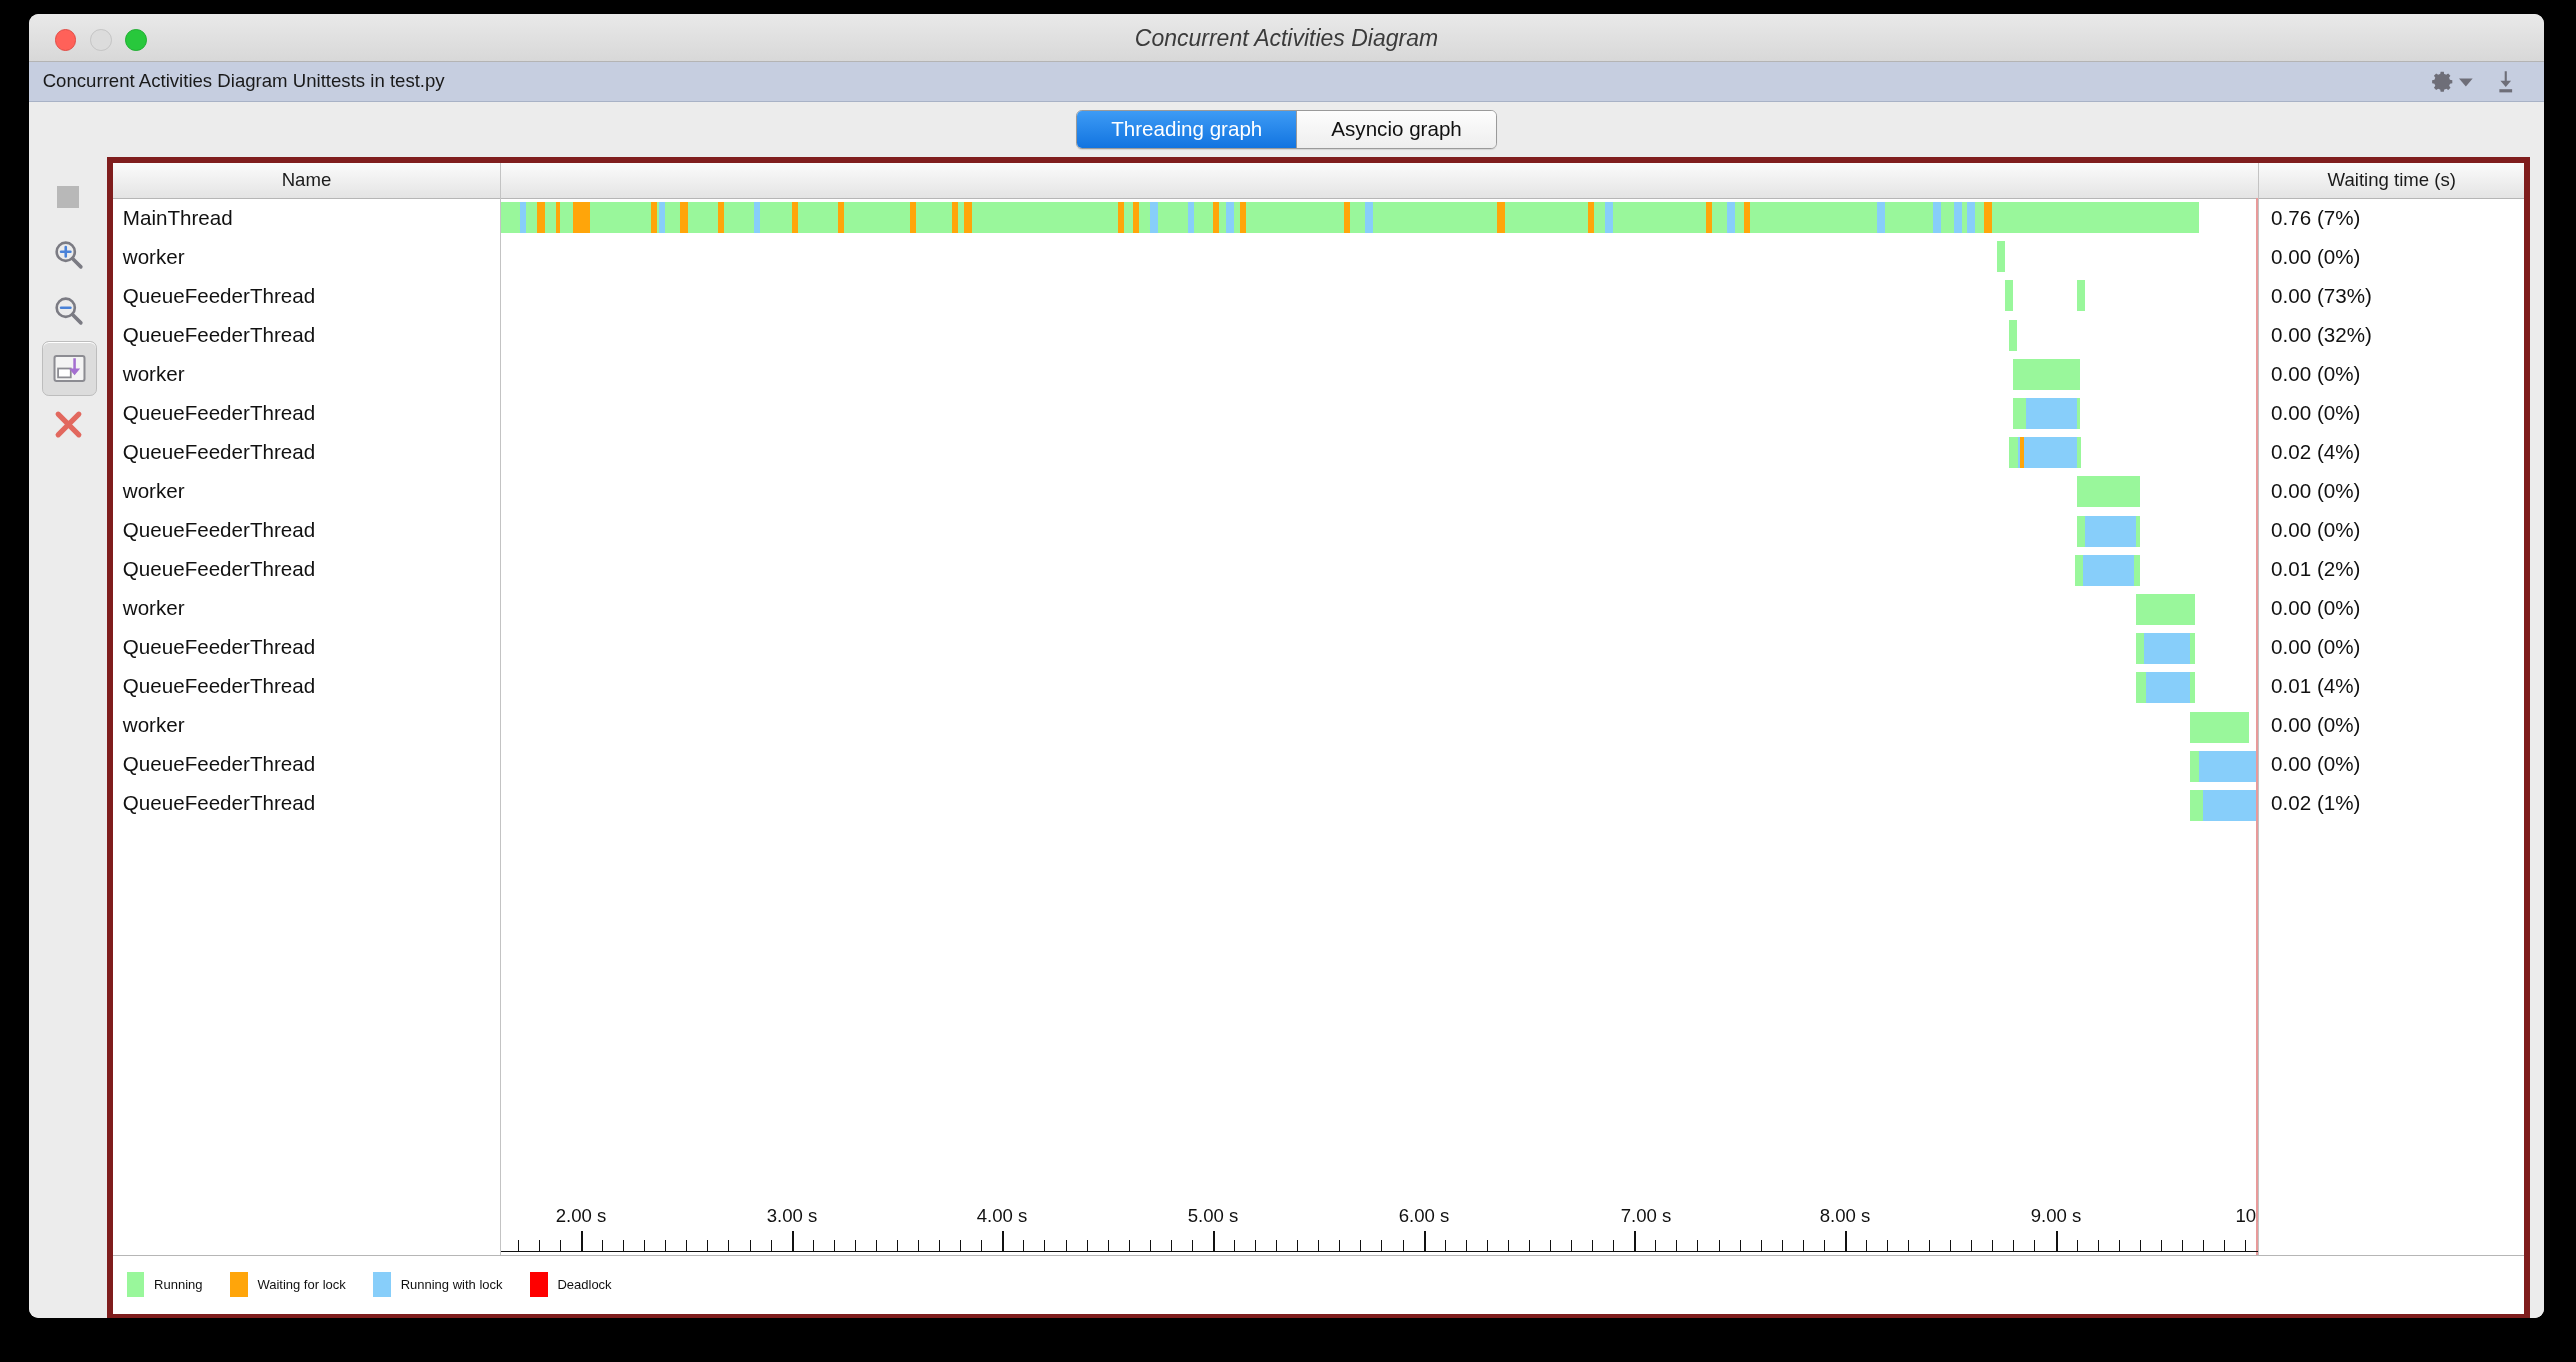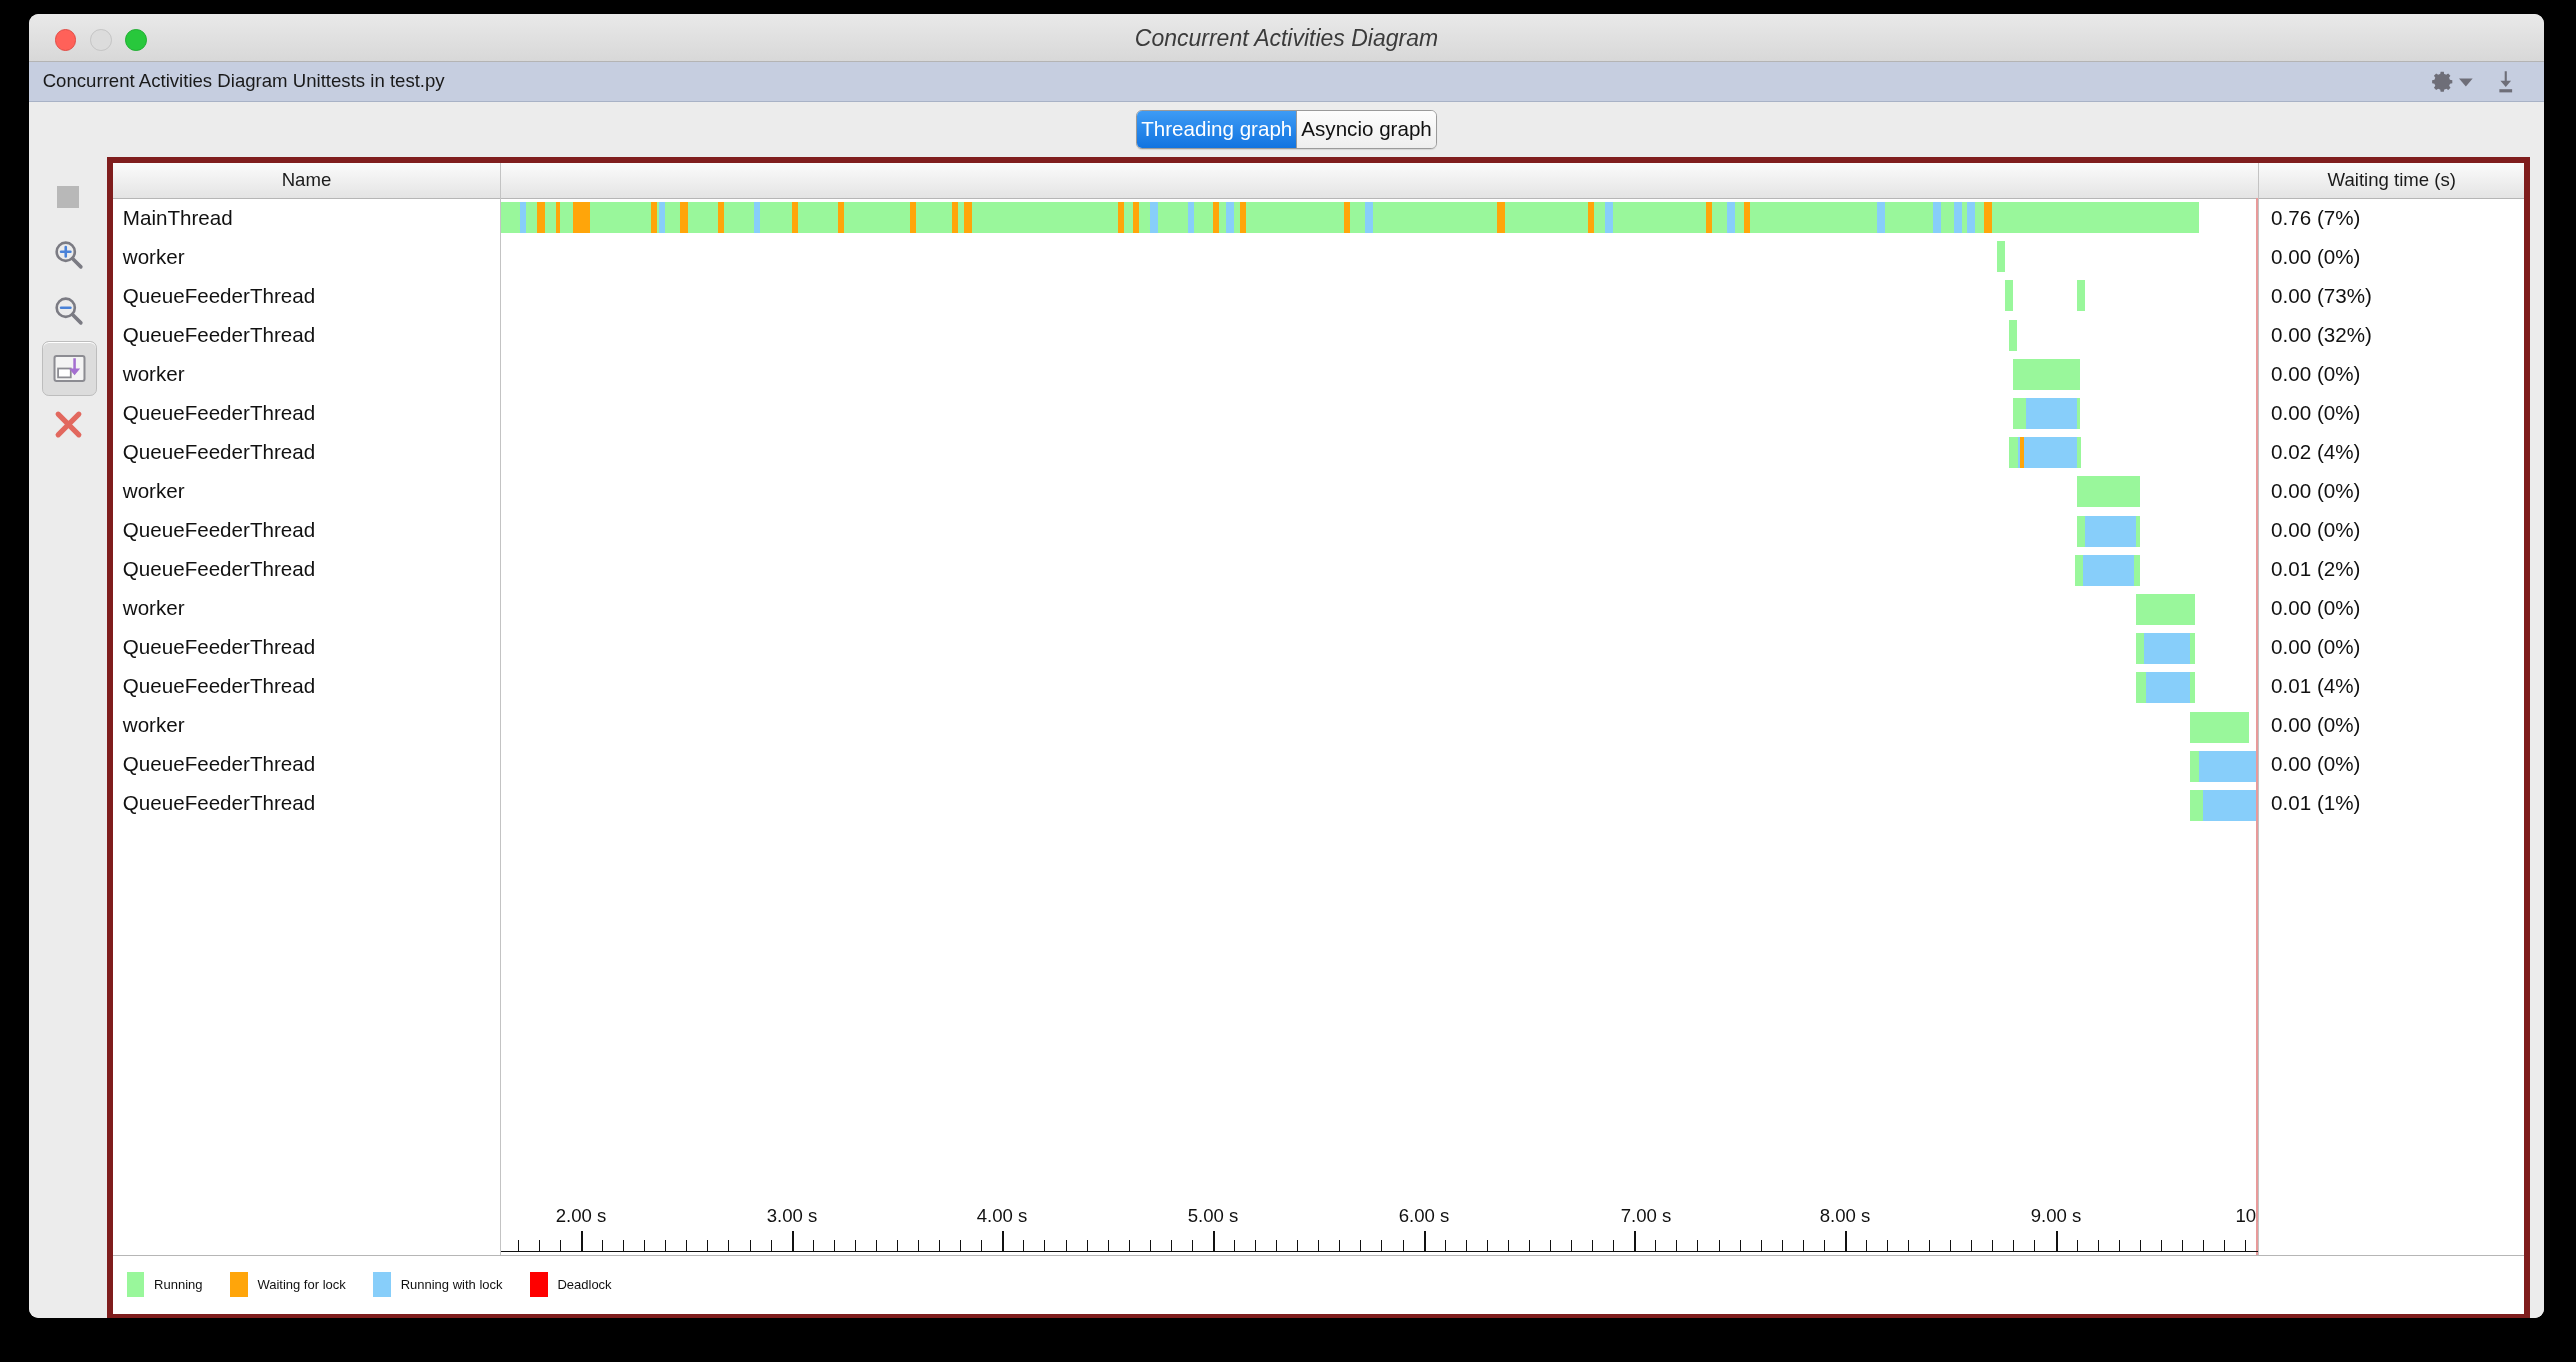--- a/index.html
+++ b/index.html
@@ -27,21 +27,21 @@
           border-bottom:1px solid #a8b2c6;}
   #subtitle{position:absolute;left:13.7px;top:8.8px;font-size:18.6px;color:#1a1a1a;}
   #gear{position:absolute;right:71px;top:7.8px;display:flex;align-items:center;gap:3.9px;}
   #dlicon{position:absolute;right:25.5px;top:7.8px;}
 
   
   #tabstrip{position:relative;height:55px;background:#ececec;
             display:flex;justify-content:center;align-items:center;}
   .tabs{display:flex;height:37px;border:1px solid #9a9a9a;border-radius:5.9px;
         overflow:hidden;box-shadow:0 1px 1px rgba(0,0,0,.10);}
-  .tab{display:flex;align-items:center;padding:0 4px;font-size:20.6px;
+  .tab{display:flex;align-items:center;padding:0 34px;font-size:20.6px;
        background:linear-gradient(#fdfdfd,#eeeeee);color:#111;cursor:default;}
   .tab + .tab{border-left:1px solid #9a9a9a;}
   .tab.active{background:linear-gradient(#3d9bf5,#1274e0);color:#fff;}
 
   
   #content{position:relative;height:1163px;background:#ececec;}
 
   
   #toolbar{position:absolute;left:0;top:0;width:78px;height:100%;}
   .tool{position:absolute;left:12.7px;width:53px;height:53px;
@@ -374,21 +374,21 @@
             <div class="rowwait">0.00 (0%)</div>
             <div class="rowwait">0.02 (4%)</div>
             <div class="rowwait">0.00 (0%)</div>
             <div class="rowwait">0.00 (0%)</div>
             <div class="rowwait">0.01 (2%)</div>
             <div class="rowwait">0.00 (0%)</div>
             <div class="rowwait">0.00 (0%)</div>
             <div class="rowwait">0.01 (4%)</div>
             <div class="rowwait">0.00 (0%)</div>
             <div class="rowwait">0.00 (0%)</div>
-            <div class="rowwait">0.01 (1%)</div>
+            <div class="rowwait">0.02 (1%)</div>
           </div>
       </div>
 
       <div id="legend">
           <div class="lg">
             <div class="swatch" style="background: rgb(153, 247, 155);"></div>
             <div class="lglabel">Running</div>
           </div>
           <div class="lg">
             <div class="swatch" style="background: rgb(255, 165, 10);"></div>

